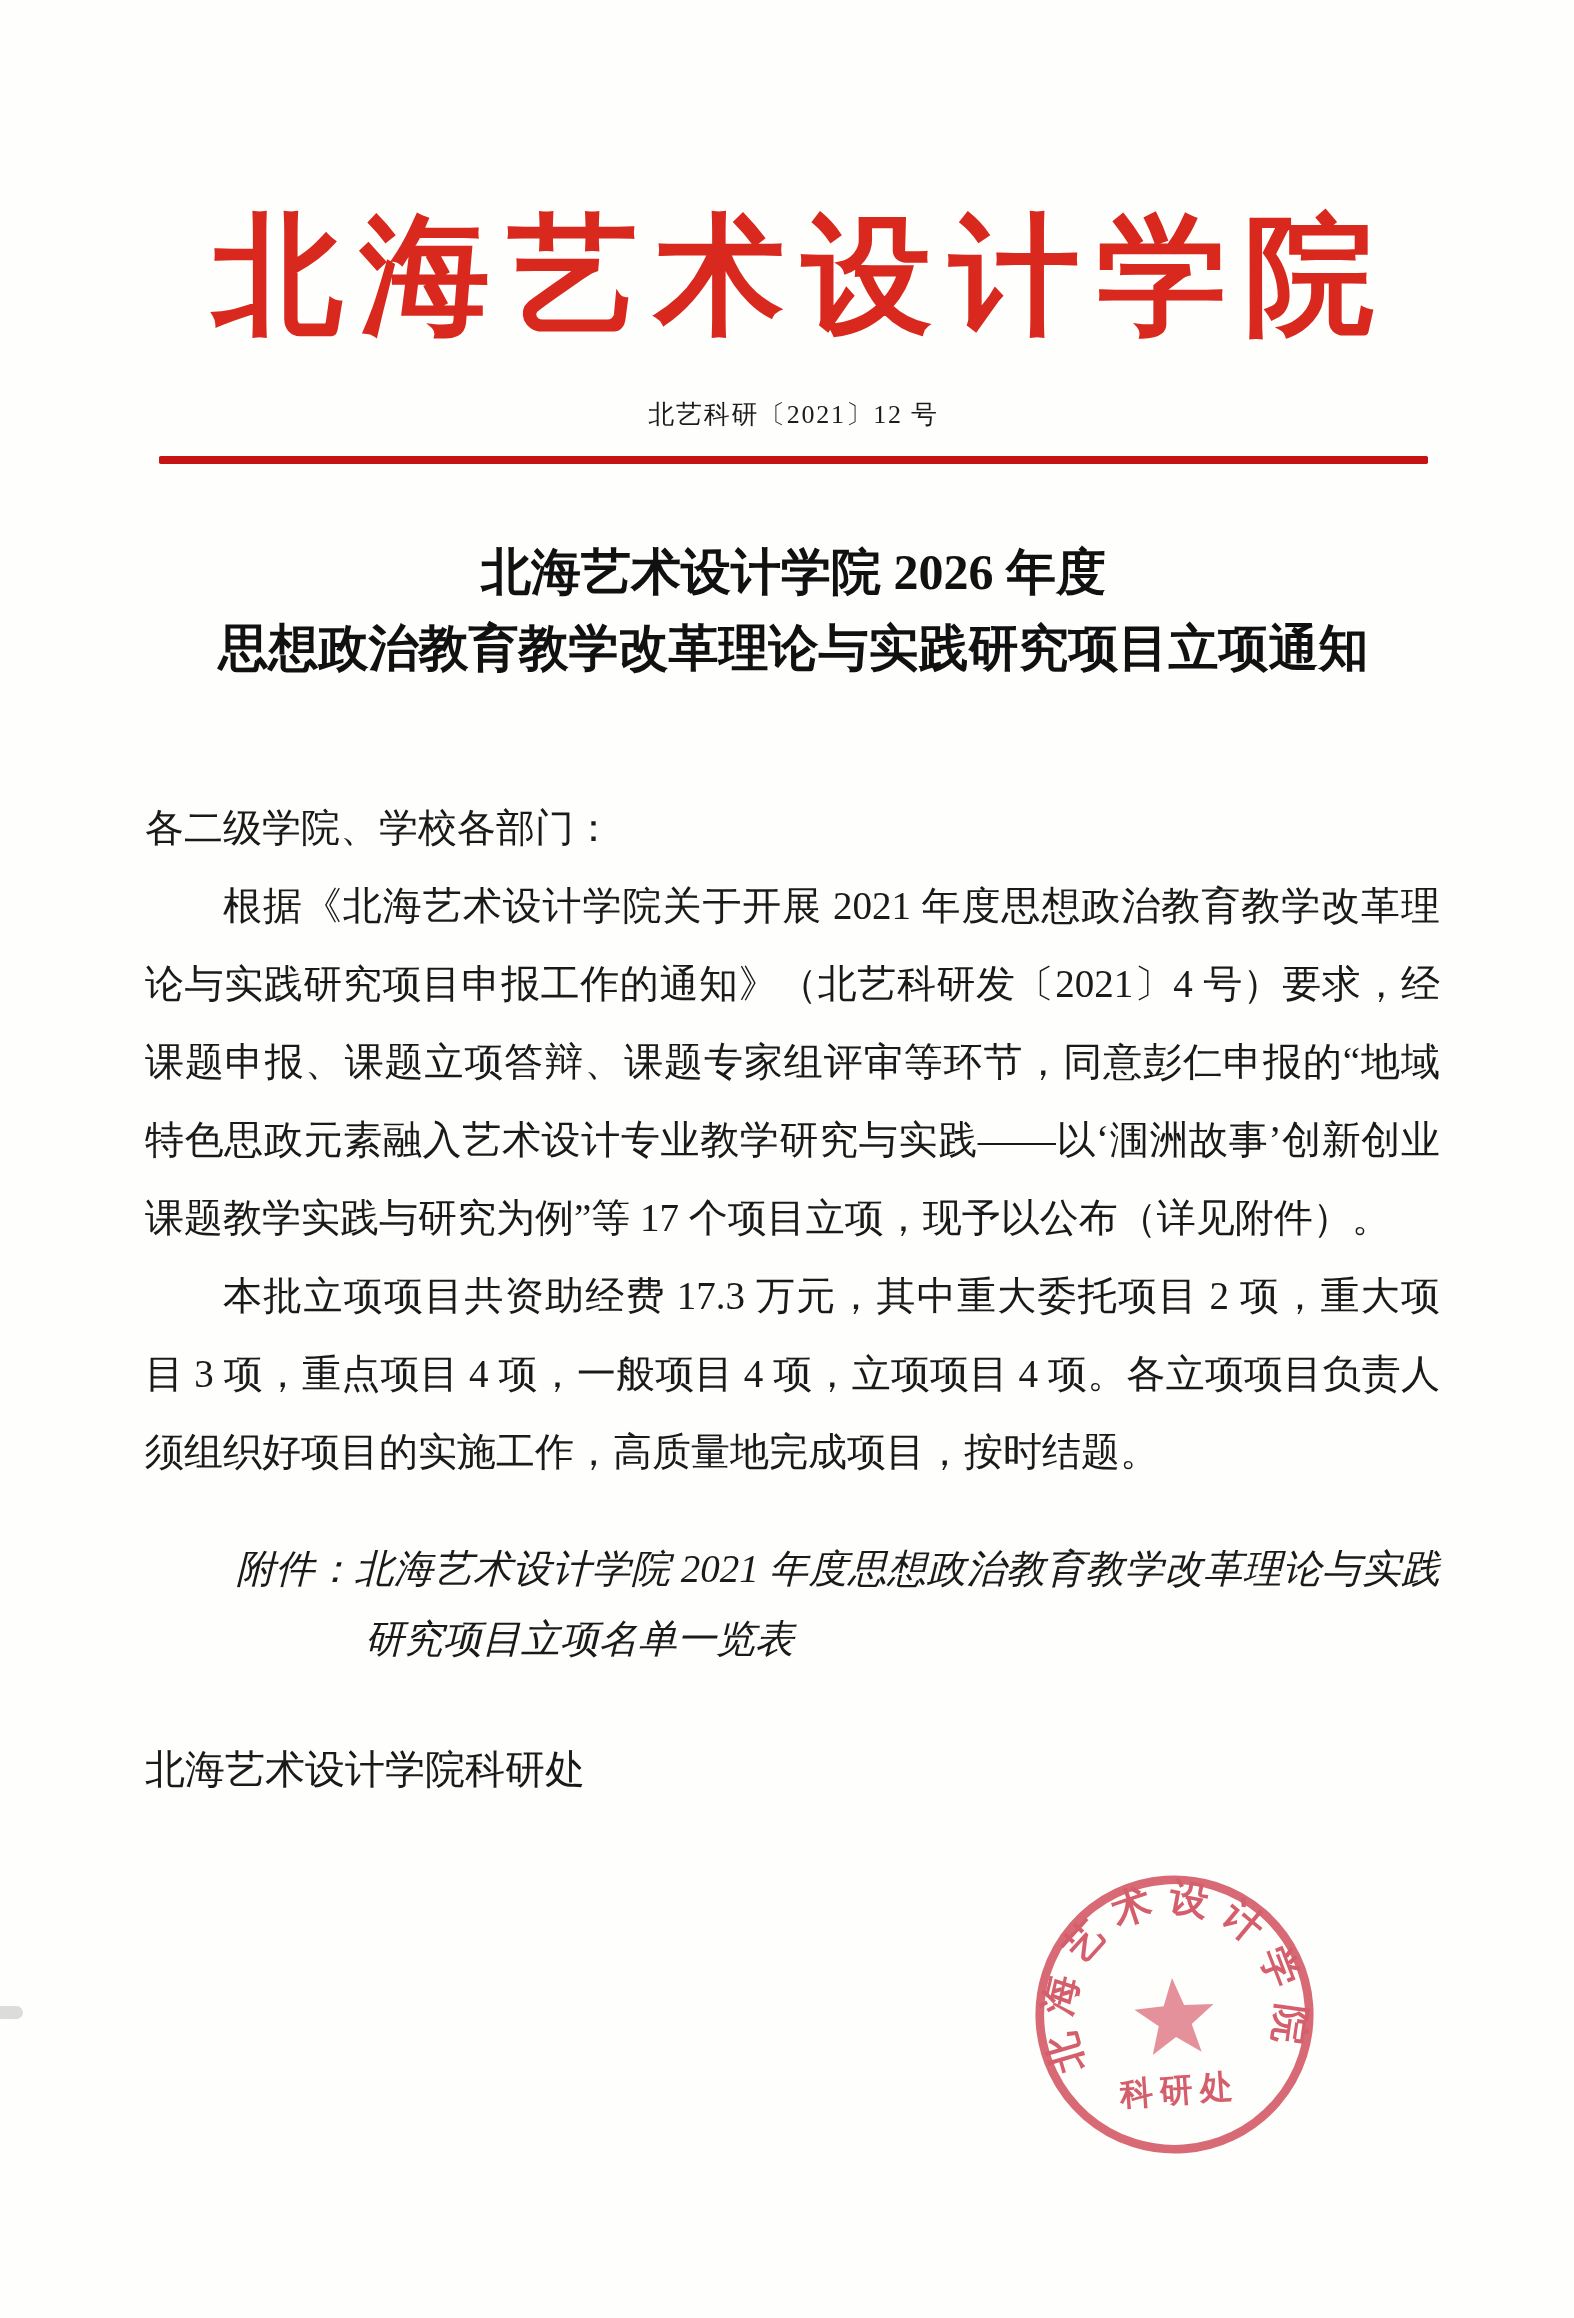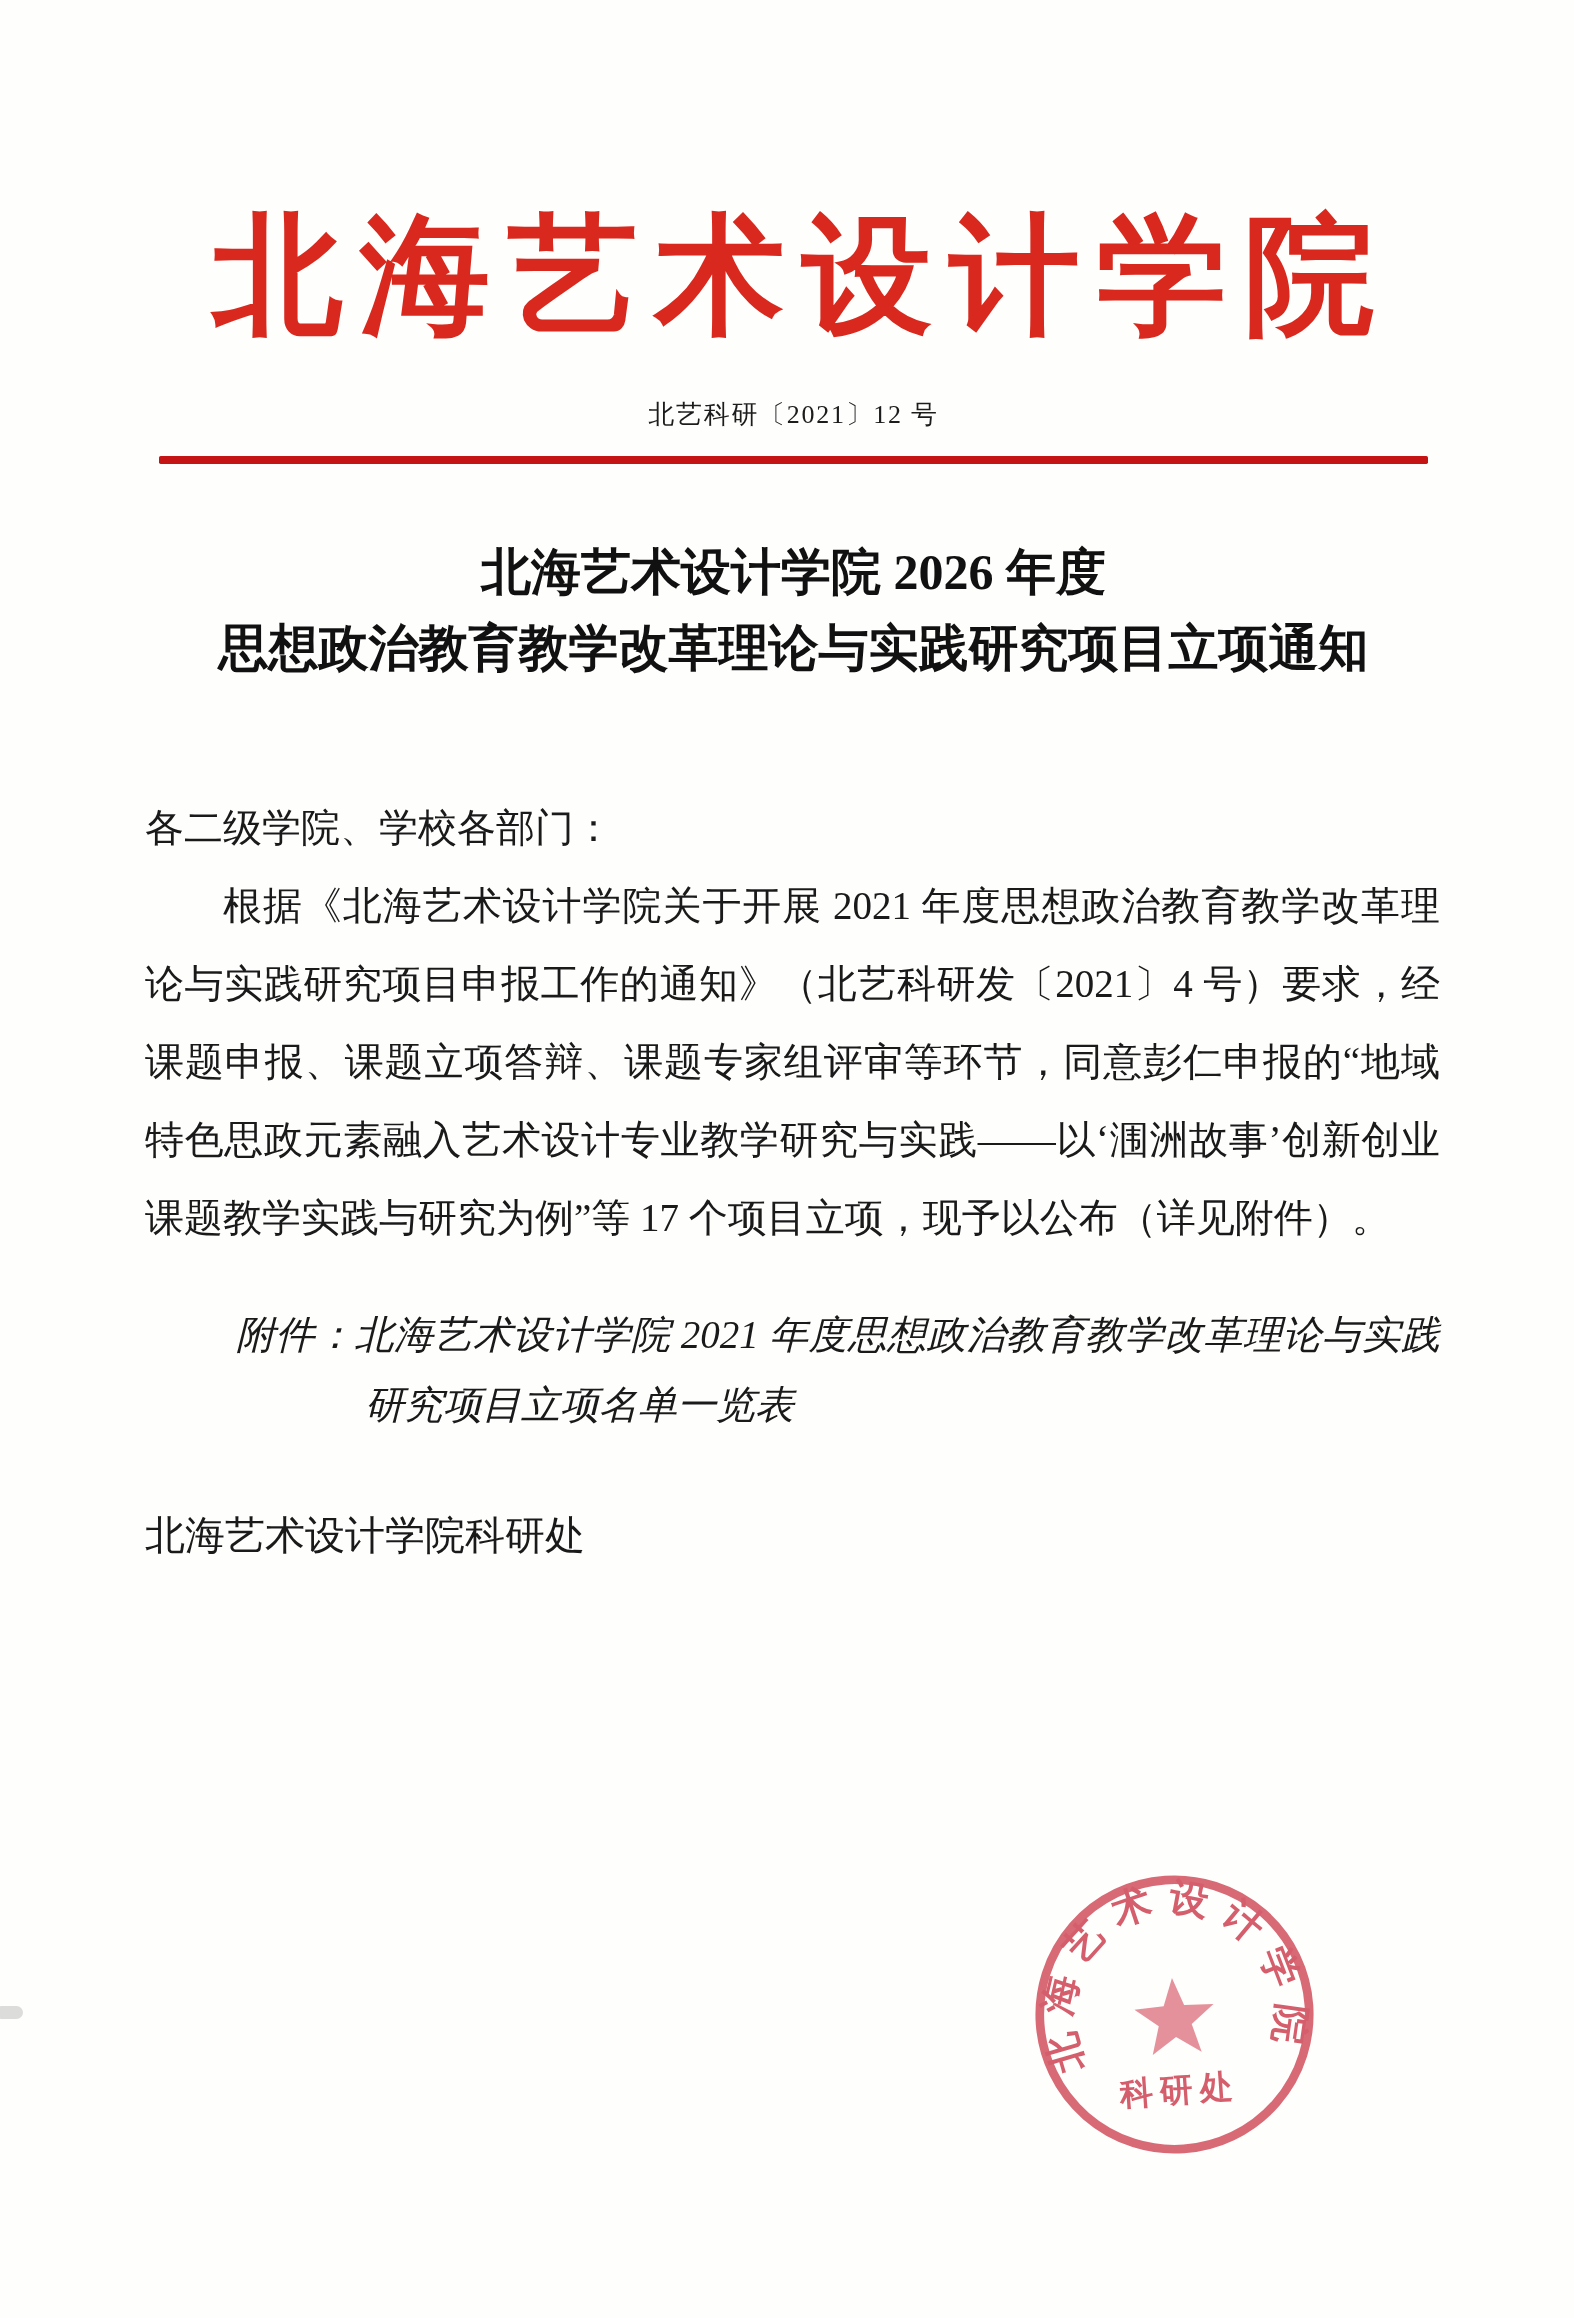--- a/index.html
+++ b/index.html
@@ -105,20 +105,21 @@
   <div class="red-rule"></div>
 
   <div class="doc-title">
     <div>北海艺术设计学院 2026 年度</div>
     <div>思想政治教育教学改革理论与实践研究项目立项通知</div>
   </div>
 
   <div class="body-block">
     <div class="salutation">各二级学院、学校各部门：</div>
     <div class="paragraph">根据《北海艺术设计学院关于开展 2021 年度思想政治教育教学改革理论与实践研究项目申报工作的通知》（北艺科研发〔2021〕4 号）要求，经课题申报、课题立项答辩、课题专家组评审等环节，同意彭仁申报的“地域特色思政元素融入艺术设计专业教学研究与实践——以‘涠洲故事’创新创业课题教学实践与研究为例”等 17 个项目立项，现予以公布（详见附件）。</div>
+    <div class="paragraph">本批立项项目共资助经费 17.3 万元，其中重大委托项目 2 项，重大项目 3 项，重点项目 4 项，一般项目 4 项，立项项目 4 项。各立项项目负责人须组织好项目的实施工作，高质量地完成项目，按时结题。</div>
 
     <div class="attachment"><span>附件：</span><span>北海艺术设计学院 2021 年度思想政治教育教学改革理论与实践研究项目立项名单一览表</span></div>
 
     <div class="signature">
       <div class="sig-line sig-department">北海艺术设计学院科研处</div>
     </div>
   </div>
 
   <svg class="seal" viewBox="0 0 344 344" xmlns="http://www.w3.org/2000/svg">
     <g opacity="0.82" transform="rotate(-4 172 172)">

